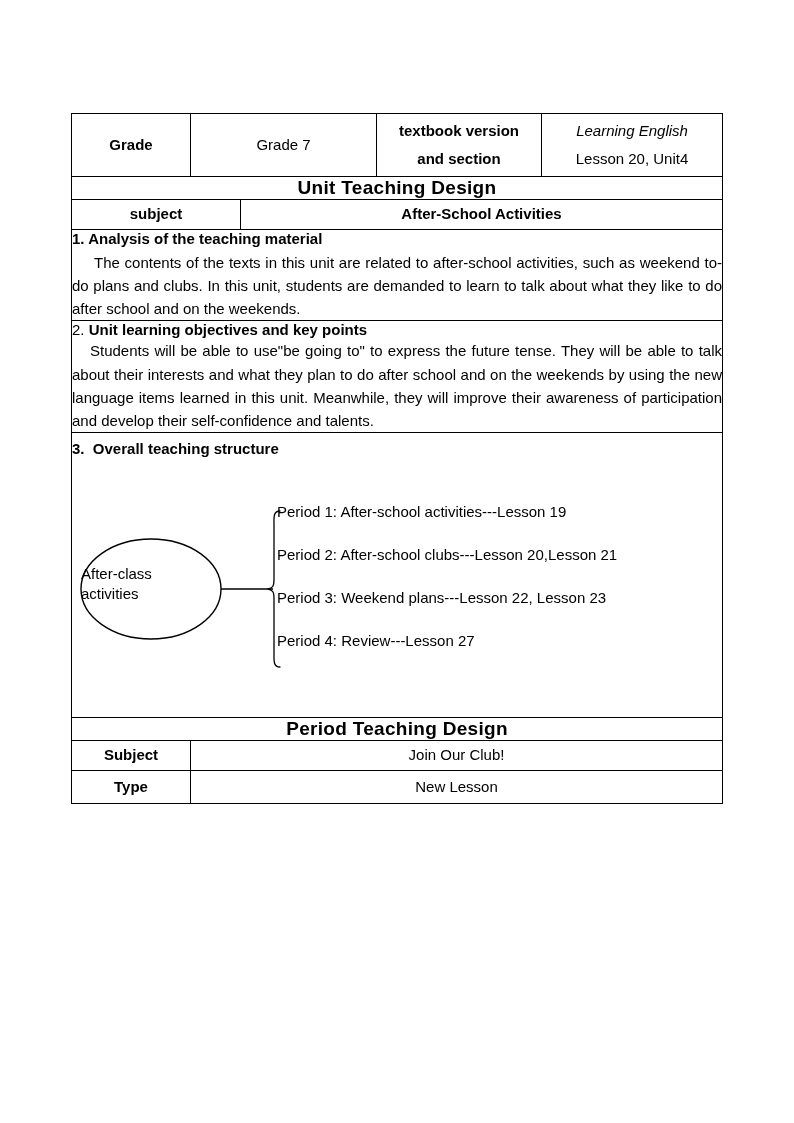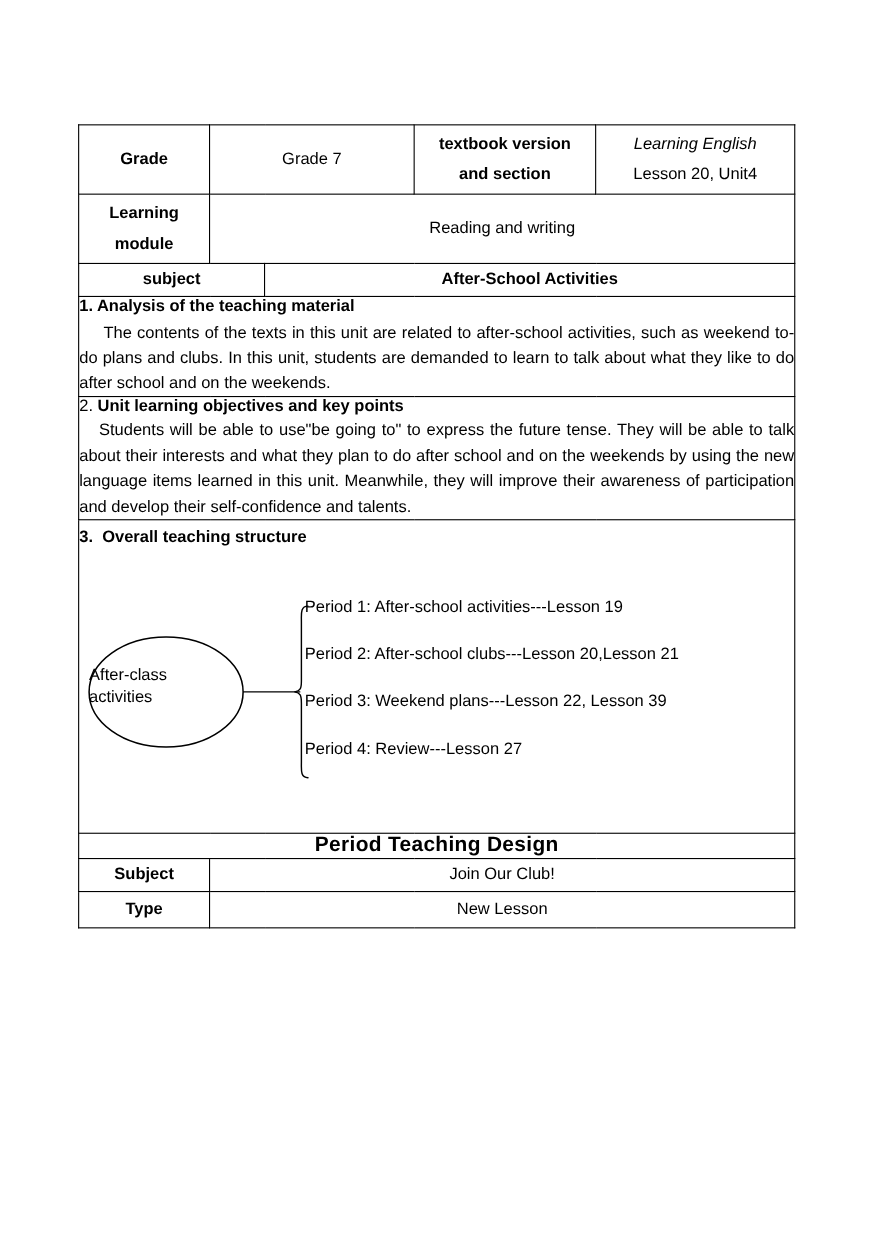--- a/index.html
+++ b/index.html
@@ -143,28 +143,24 @@
         <td class="lbl cell-pad">
           <div>textbook version</div>
           <div>and section</div>
         </td>
         <td class="val cell-pad">
           <div class="val italic">Learning English</div>
           <div class="val">Lesson 20, Unit4</div>
         </td>
       </tr>
 
-      <tr>
-        <td class="lbl cell-pad" style="height:62px">
-          <div>Learning</div>
-          <div>module</div>
-        </td>
-        <td class="val cell-pad" colspan="4">Reading and writing</td>
-      </tr>
-
+
+      <tr>
+        <td class="banner" colspan="5">Unit Teaching Design</td>
+      </tr>
 
       <tr>
         <td class="lbl cell-pad" style="height:22px" colspan="2">subject</td>
         <td class="lbl cell-pad" colspan="3">After-School Activities</td>
       </tr>
 
       <tr>
         <td class="section sec1" colspan="5">
           <h3>
             <span class="num">1.</span>
@@ -208,21 +204,21 @@
             </svg>
 
             <div class="ellipse-label" style="left:9px; top:103px;">
               <div>After-class</div>
               <div>activities</div>
             </div>
 
             <div class="period-list" style="top:29px;">
               <div class="period-item">Period 1: After-school activities---Lesson  19</div>
               <div class="period-item">Period 2: After-school clubs---Lesson  20,Lesson 21</div>
-              <div class="period-item">Period 3: Weekend plans---Lesson  22, Lesson 39</div>
+              <div class="period-item">Period 3: Weekend plans---Lesson  22, Lesson 23</div>
               <div class="period-item">Period 4: Review---Lesson  27</div>
             </div>
           </div>
         </td>
       </tr>
 
       <tr>
         <td class="banner" colspan="5">Period Teaching Design</td>
       </tr>
 

